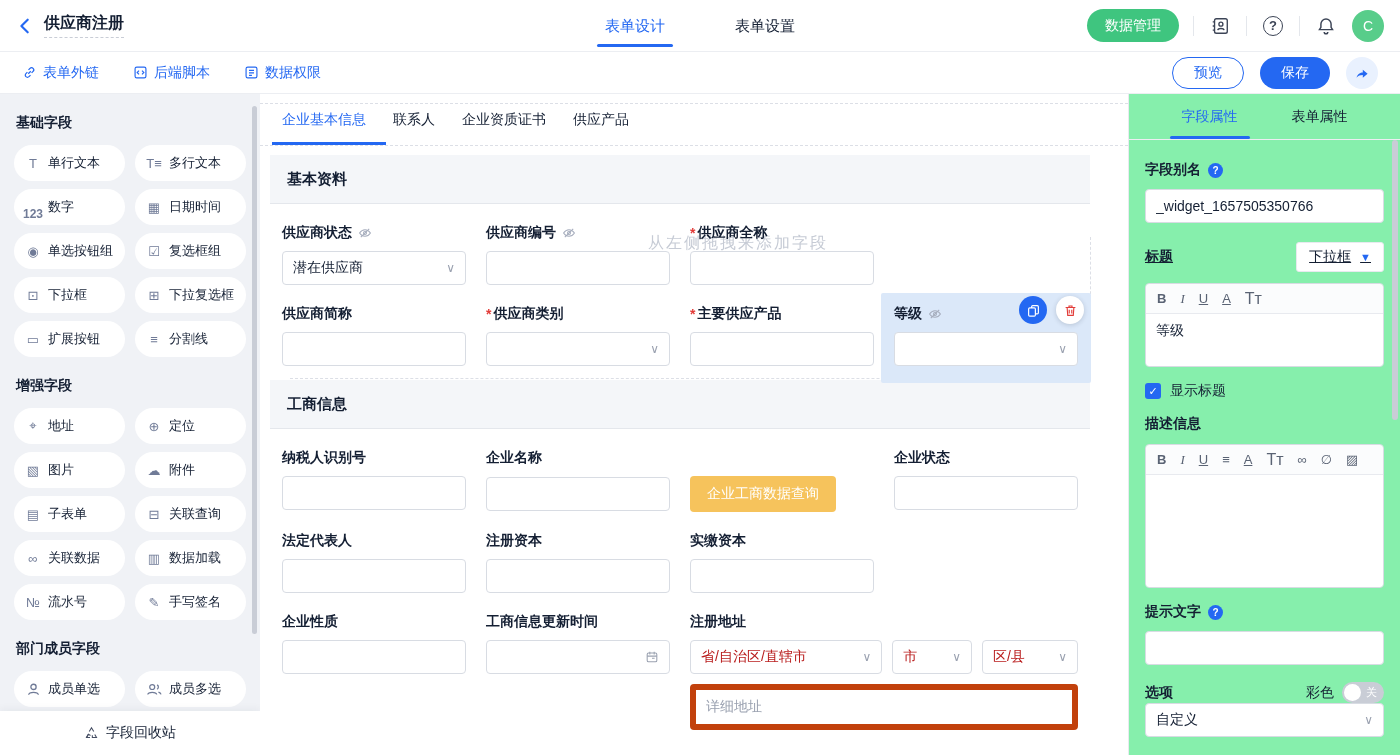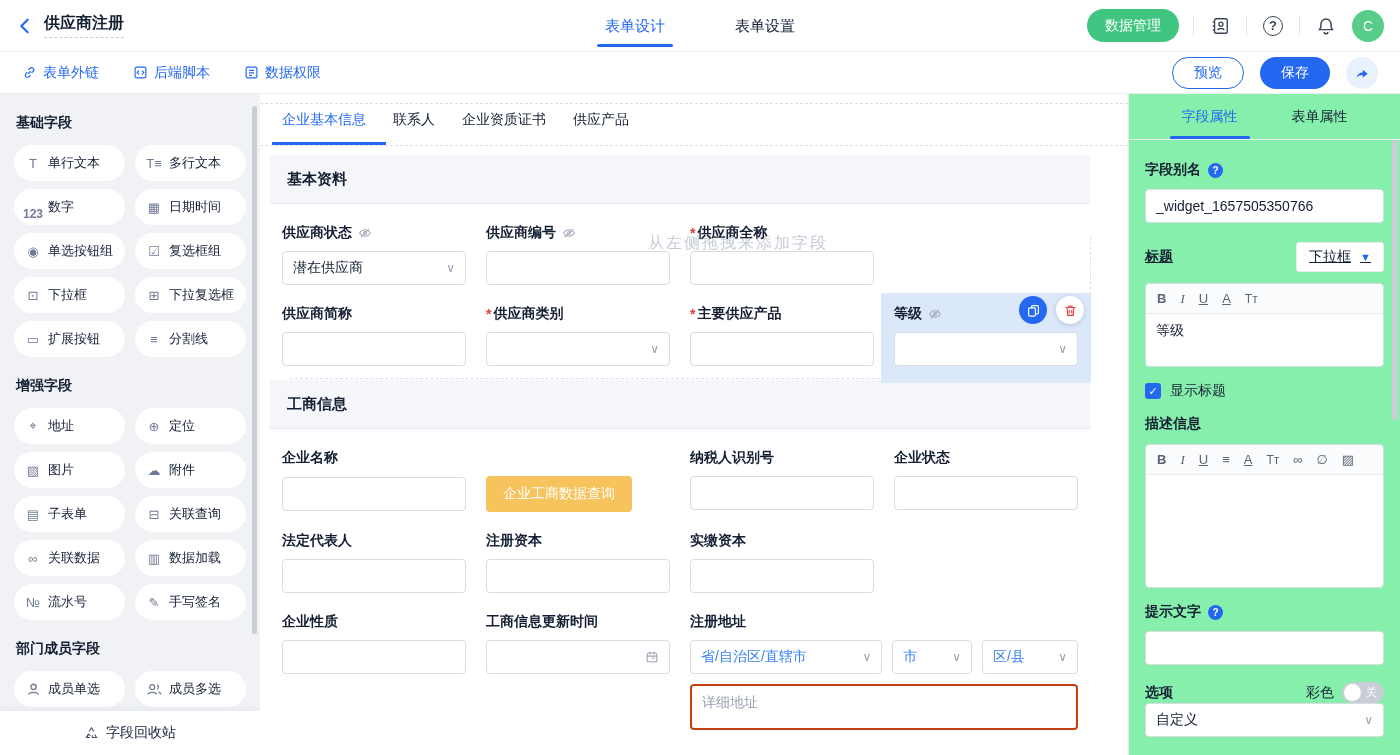--- a/index.html
+++ b/index.html
@@ -77,24 +77,24 @@
   .sec-band:first-child { margin-top:0; }
   .frow { display:grid; grid-template-columns:repeat(4,1fr); column-gap:20px; padding:0 12px; margin-top:19px; }
   .field { position:relative; }
   .flabel { font-weight:bold; font-size:14px; display:flex; align-items:center; gap:6px; height:20px; }
   .req { color:#e23c39; margin-right:-4px; }
   .eyeoff { display:flex; align-items:center; }
   .fctrl { margin-top:8px; }
   .control { border:1px solid #d8dce3; border-radius:4px; height:34px; background:#fff; display:flex;
     align-items:center; padding:15px 10px; font-size:14px; position:relative; cursor:pointer; }
   .control.dashed { border-style:dashed; padding:0 5px; }
-  .control .ph { color:#3b82f6; overflow:hidden; white-space:nowrap; }
+  .control .ph { color:#b91c1c; overflow:hidden; white-space:nowrap; }
   .control .caret { margin-left:auto; color:#9aa1b0; font-size:12px; padding-left:6px; }
   .control input { border:0; outline:0; width:100%; font:inherit; color:#141f33; background:transparent; }
-  .area { border:2px solid #c2410c; border-radius:4px; height:46px; background:#fff; padding:8px 10px;
+  .area { border:6px solid #c2410c; border-radius:4px; height:46px; background:#fff; padding:8px 10px;
     color:#9aa1b0; margin-top:10px; }
   .utag { display:inline-flex; align-items:center; gap:7px; background:#f6ecfc; border-radius:4px;
     height:27px; padding:0 11px 0 4px; font-size:14px; }
   .uavatar { width:20px; height:20px; border-radius:50%; background:#3fc57f; color:#fff; font-size:11px;
     display:flex; align-items:center; justify-content:center; }
   .ctrl-row { display:flex; align-items:center; gap:20px; }
   .ctrl-row .control { flex:0 0 calc(50% - 10px); }
   .biz-btn { background:#f6c35c; color:#fff; border:none; border-radius:4px; height:36px; padding:0 17px;
     font-size:14px; cursor:pointer; font-family:inherit; white-space:nowrap; }
   .addr-row { display:flex; gap:10px; }
@@ -124,21 +124,21 @@
   .title-row .plabel { margin:0; }
   .ftype { display:flex; align-items:center; gap:9px; border:1px solid #e8eaef; border-radius:3px;
     height:30px; padding:0 12px; font-size:14px; cursor:pointer; background:#fff; }
   .ftype .dcaret { color:#2468f2; font-size:11px; }
   .editor { border:1px solid #d8dce3; border-radius:4px; margin-top:11px; overflow:hidden; }
   .etb { display:flex; align-items:center; gap:14px; height:30px; padding:0 11px;
     border-bottom:1px solid #e8eaef; background:#fbfcfd; color:#5a6374; font-size:13px; }
   .etb-i { cursor:pointer; line-height:1; }
   .etb-i.b { font-weight:bold; } .etb-i.i { font-style:italic; font-family:"Liberation Serif",serif; }
   .etb-i.u, .etb-i.a { text-decoration:underline; }
-  .etb-i.t { font-size:12px; }
+  .etb-i.t { font-size:16px; }
   .econtent { min-height:52px; padding:8px 10px; font-size:14px; background:#fff; }
   .econtent.tall { min-height:112px; }
   .chkrow { display:flex; align-items:center; gap:9px; margin-top:15px; font-size:14px; }
   .chk { width:16px; height:16px; border-radius:3px; background:#2468f2; color:#fff; font-size:11px;
     display:flex; align-items:center; justify-content:center; cursor:pointer; }
   .optrow { display:flex; justify-content:space-between; align-items:center; margin-top:17px; }
   .optrow .plabel { margin:0; }
   .opt-right { display:flex; align-items:center; gap:8px; font-size:14px; }
   .toggle { width:42px; height:21px; border-radius:11px; background:#c9cdd6; position:relative; cursor:pointer; }
   .knob { width:17px; height:17px; border-radius:50%; background:#fff; position:absolute; left:2px; top:2px; }
@@ -475,40 +475,40 @@
                 <span class="act del">
                   <svg viewBox="0 0 20 20" width="15" height="15" fill="none" stroke="#e23c39" stroke-width="1.5">
                     <path d="M3.5 6h13M8 6V4h4v2M5.5 6l.8 10.5h7.4L14.5 6M8.3 9v5M11.7 9v5"></path>
                   </svg>
                 </span>
               </div>
             </div>
           </div>
           <div class="sec-band">工商信息</div>
           <div class="frow">
+            <div class="field">
+              <div class="flabel">
+                <span>纳税人识别号</span>
+              </div>
+              <div class="fctrl">
+                <div class="control ">
+                  <input style="">
+                </div>
+              </div>
+            </div>
             <div class="field" style="grid-column: span 2;">
               <div class="flabel">
                 <span>企业名称</span>
               </div>
               <div class="fctrl">
                 <div class="ctrl-row">
                   <div class="control ">
                     <input style="">
                   </div>
                   <button class="biz-btn">企业工商数据查询</button>
-                </div>
-              </div>
-            </div>
-            <div class="field">
-              <div class="flabel">
-                <span>纳税人识别号</span>
-              </div>
-              <div class="fctrl">
-                <div class="control ">
-                  <input style="">
                 </div>
               </div>
             </div>
             <div class="field">
               <div class="flabel">
                 <span>企业状态</span>
               </div>
               <div class="fctrl">
                 <div class="control ">
                   <input style="">

